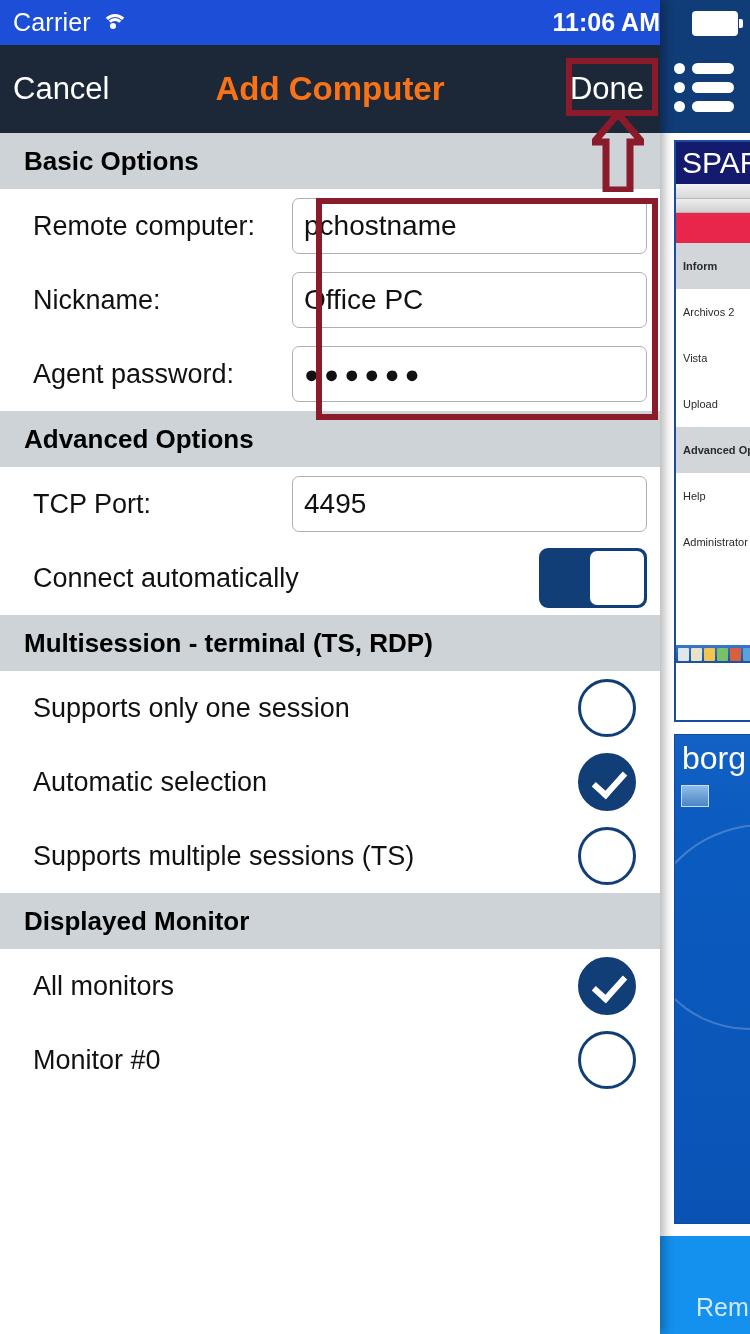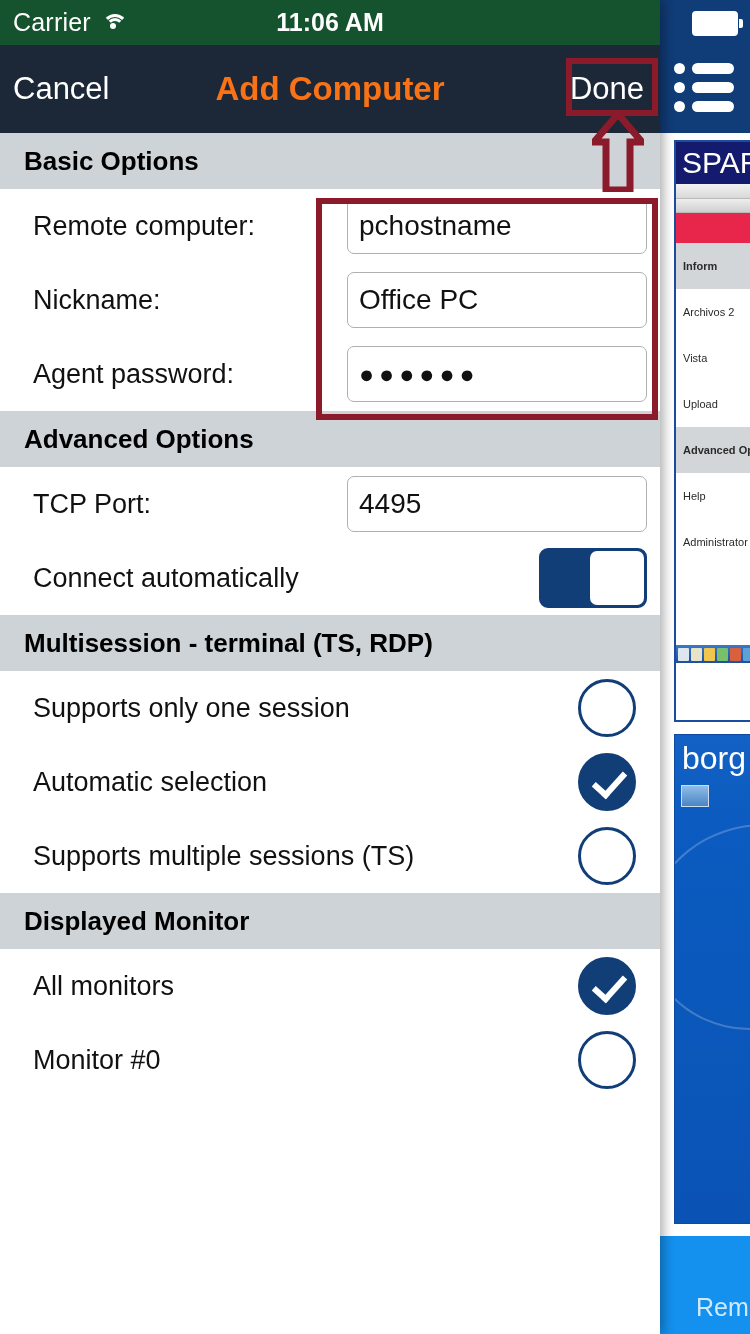--- a/index.html
+++ b/index.html
@@ -193,21 +193,21 @@
     left: 0; top: 0;
     width: 660px;
     height: 1334px;
     background: #ffffff;
     box-shadow: 4px 0 10px rgba(0,0,0,0.30);
     overflow: hidden;
   }
 
   .statusbar {
     height: 45px;
-    background: #14532d;
+    background: #1d4ed8;
     color: #ffffff;
     display: flex;
     align-items: center;
     position: relative;
   }
   .sb-left {
     display: flex;
     align-items: center;
     padding-left: 13px;
   }
@@ -231,21 +231,21 @@
   }
   .wifi-icon i:nth-child(1){ width:20px; height:20px; left:0; top:1px; }
   .wifi-icon i:nth-child(2){ width:12px; height:12px; left:4px; top:5px; }
   .wifi-icon i:nth-child(3){
     width:6px; height:6px; left:8px; top:10px;
     border:none; background:#ffffff; border-radius:50%;
   }
   .sb-time {
     position: absolute;
     left: 0; right: 0;
-    text-align: center;
+    text-align: right;
     font-size: 25px;
     font-weight: bold;
   }
 
   .navbar {
     height: 88px;
     background: #1C2838;
     position: relative;
     display: flex;
     align-items: center;
@@ -293,21 +293,21 @@
     position: relative;
   }
   .row-label {
     font-size: 27px;
     color: #111111;
     flex: 1;
     margin-left: 19px;
   }
 
   .tf {
-    width: 300px;
+    width: 355px;
     height: 56px;
     border: 1.5px solid #b0b0b0;
     border-radius: 7px;
     background: #ffffff;
     display: flex;
     align-items: center;
     padding-left: 11px;
     box-sizing: border-box;
     font-size: 28px;
     color: #111111;

